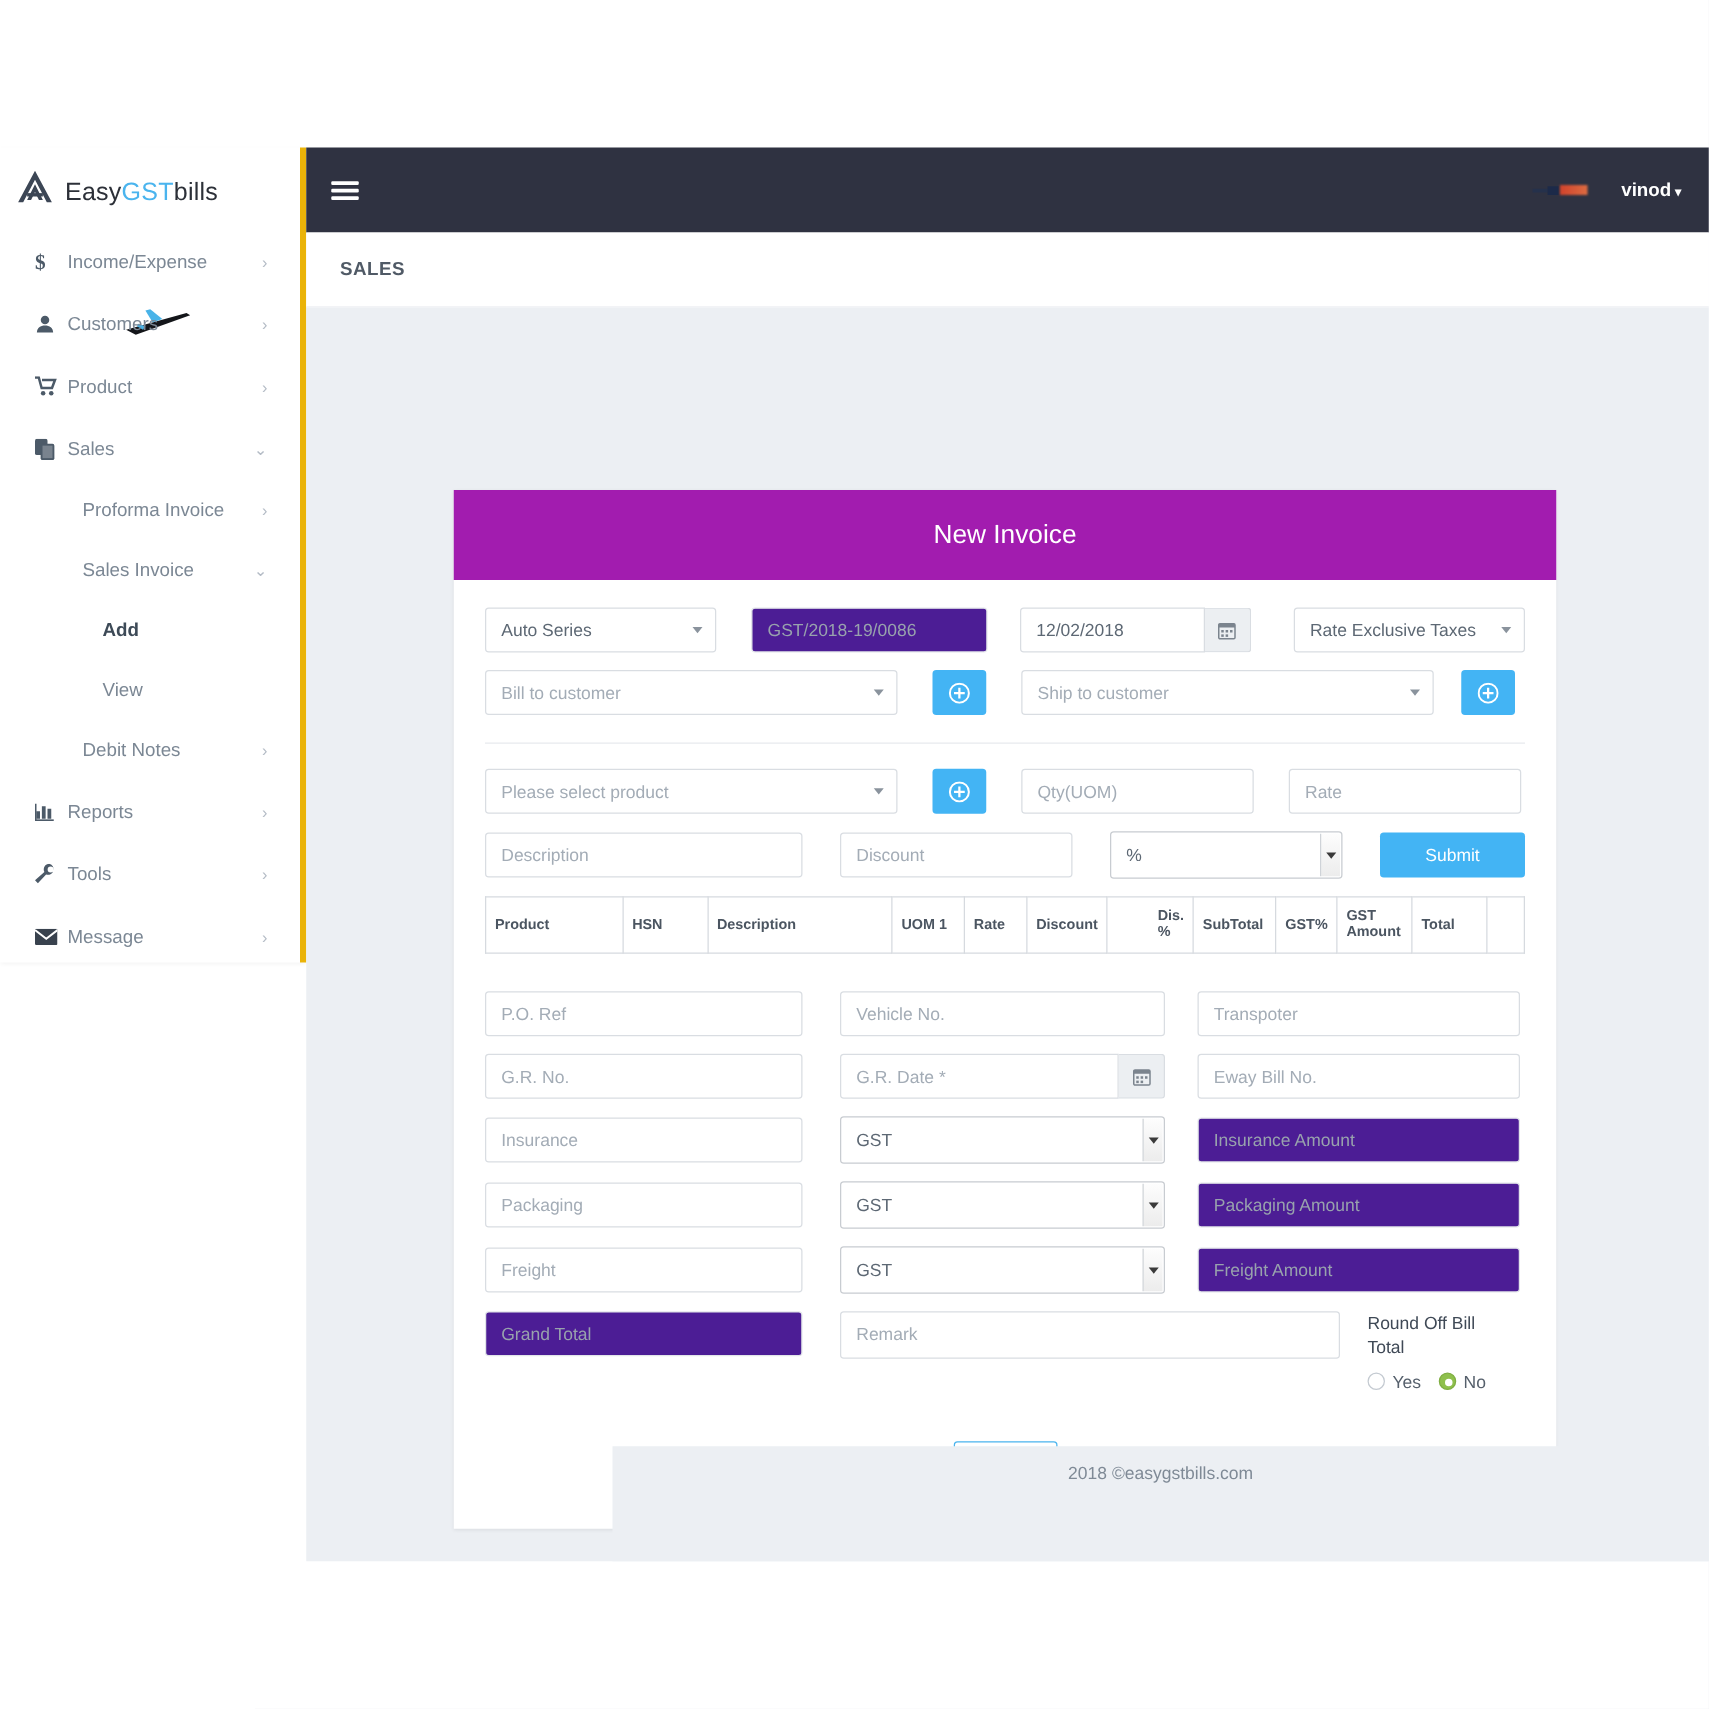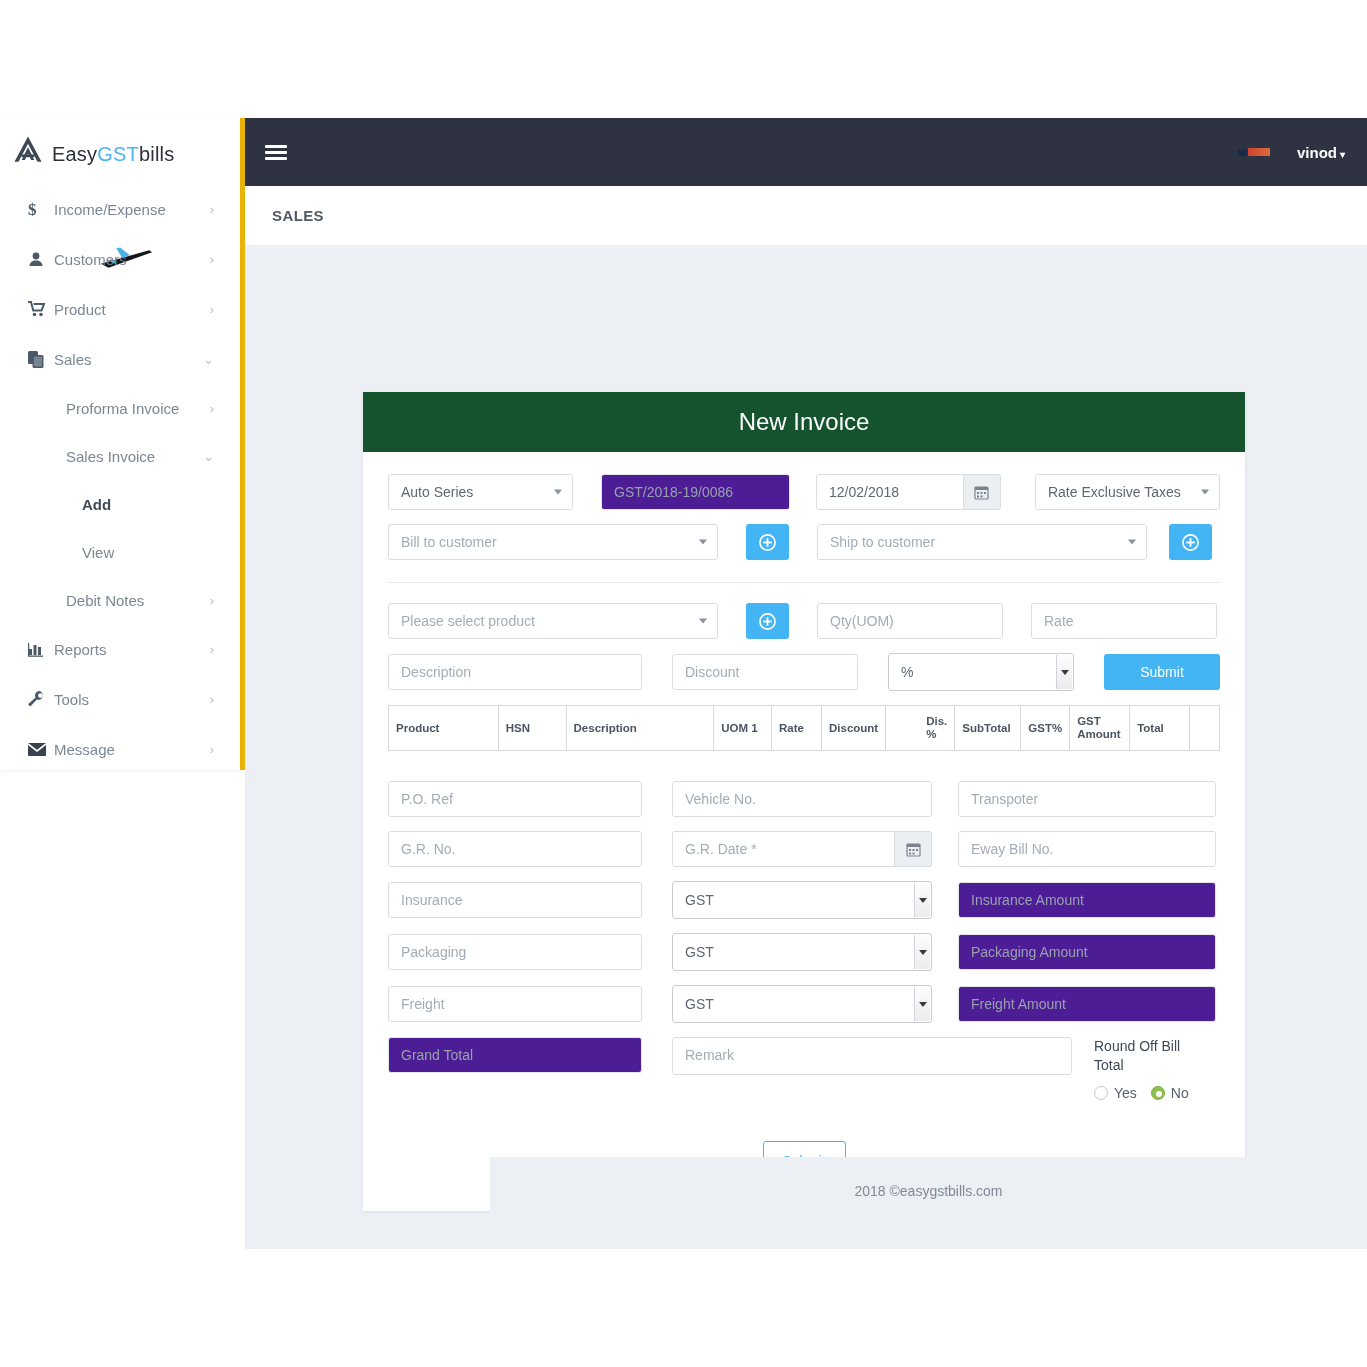--- a/index.html
+++ b/index.html
@@ -71,23 +71,23 @@
   
   .content {
     position:absolute; left:245px; top:128px; right:0; bottom:0;
     background:#eceff3;
   }
   .card {
     position:absolute; left:118px; top:146px; width:882px;
     background:#ffffff; box-shadow:0 1px 3px rgba(0,0,0,.08);
   }
   .card-head {
-    height:60px; background:#14532d; color:#ffffff;
+    height:72px; background:#a21caf; color:#ffffff;
     display:flex; align-items:center; justify-content:center;
-    font-size:24px;
+    font-size:21px;
   }
   .card-body { padding:22px 25px 30px 25px; }
 
   .row { display:flex; align-items:center; margin-bottom:14px; gap:0; }
   .fld {
     height:36px; border:1px solid #d9dde2; background:#fff; border-radius:3px;
     display:flex; align-items:center; padding:0 12px; font-size:14px; color:#a3acb6;
   }
   .fld.val { color:#5d6874; }
   .fld.disabled { background:#4c1d95; color:#98a2ad; border-color:#e2e5e9; }
@@ -137,21 +137,21 @@
   .roundoff .ttl { font-size:14px; font-weight:normal; color:#3f4956; line-height:1.35; }
   .roundoff .opts { display:flex; align-items:center; gap:14px; margin-top:10px; }
   .radio { display:flex; align-items:center; gap:6px; cursor:pointer; font-size:14px; color:#56606c; }
   .radio .dot { width:14px; height:14px; border-radius:50%; border:1px solid #c4cad1; background:#fff; }
   .radio.on .dot { background:#8fc04d; border-color:#7fae42; position:relative; }
   .radio.on .dot:after { content:""; position:absolute; left:4px; top:4px; width:6px; height:6px; border-radius:50%; background:#fff; }
 
   .footer {
     position:absolute; left:245px; right:0; bottom:0; height:92px;
     background:#eceff3; display:flex; align-items:flex-start; justify-content:center;
-    padding-top:26px; color:#7f8a96; font-size:14px;margin-top:28px;
+    padding-top:13px; color:#7f8a96; font-size:14px;margin-top:28px;
   }
   .ta { align-items:flex-start; padding-top:9px; }
 </style>
 </head>
 <body>
 
 <div class="app">
 
   <aside class="sidebar">
     <div class="brand">

